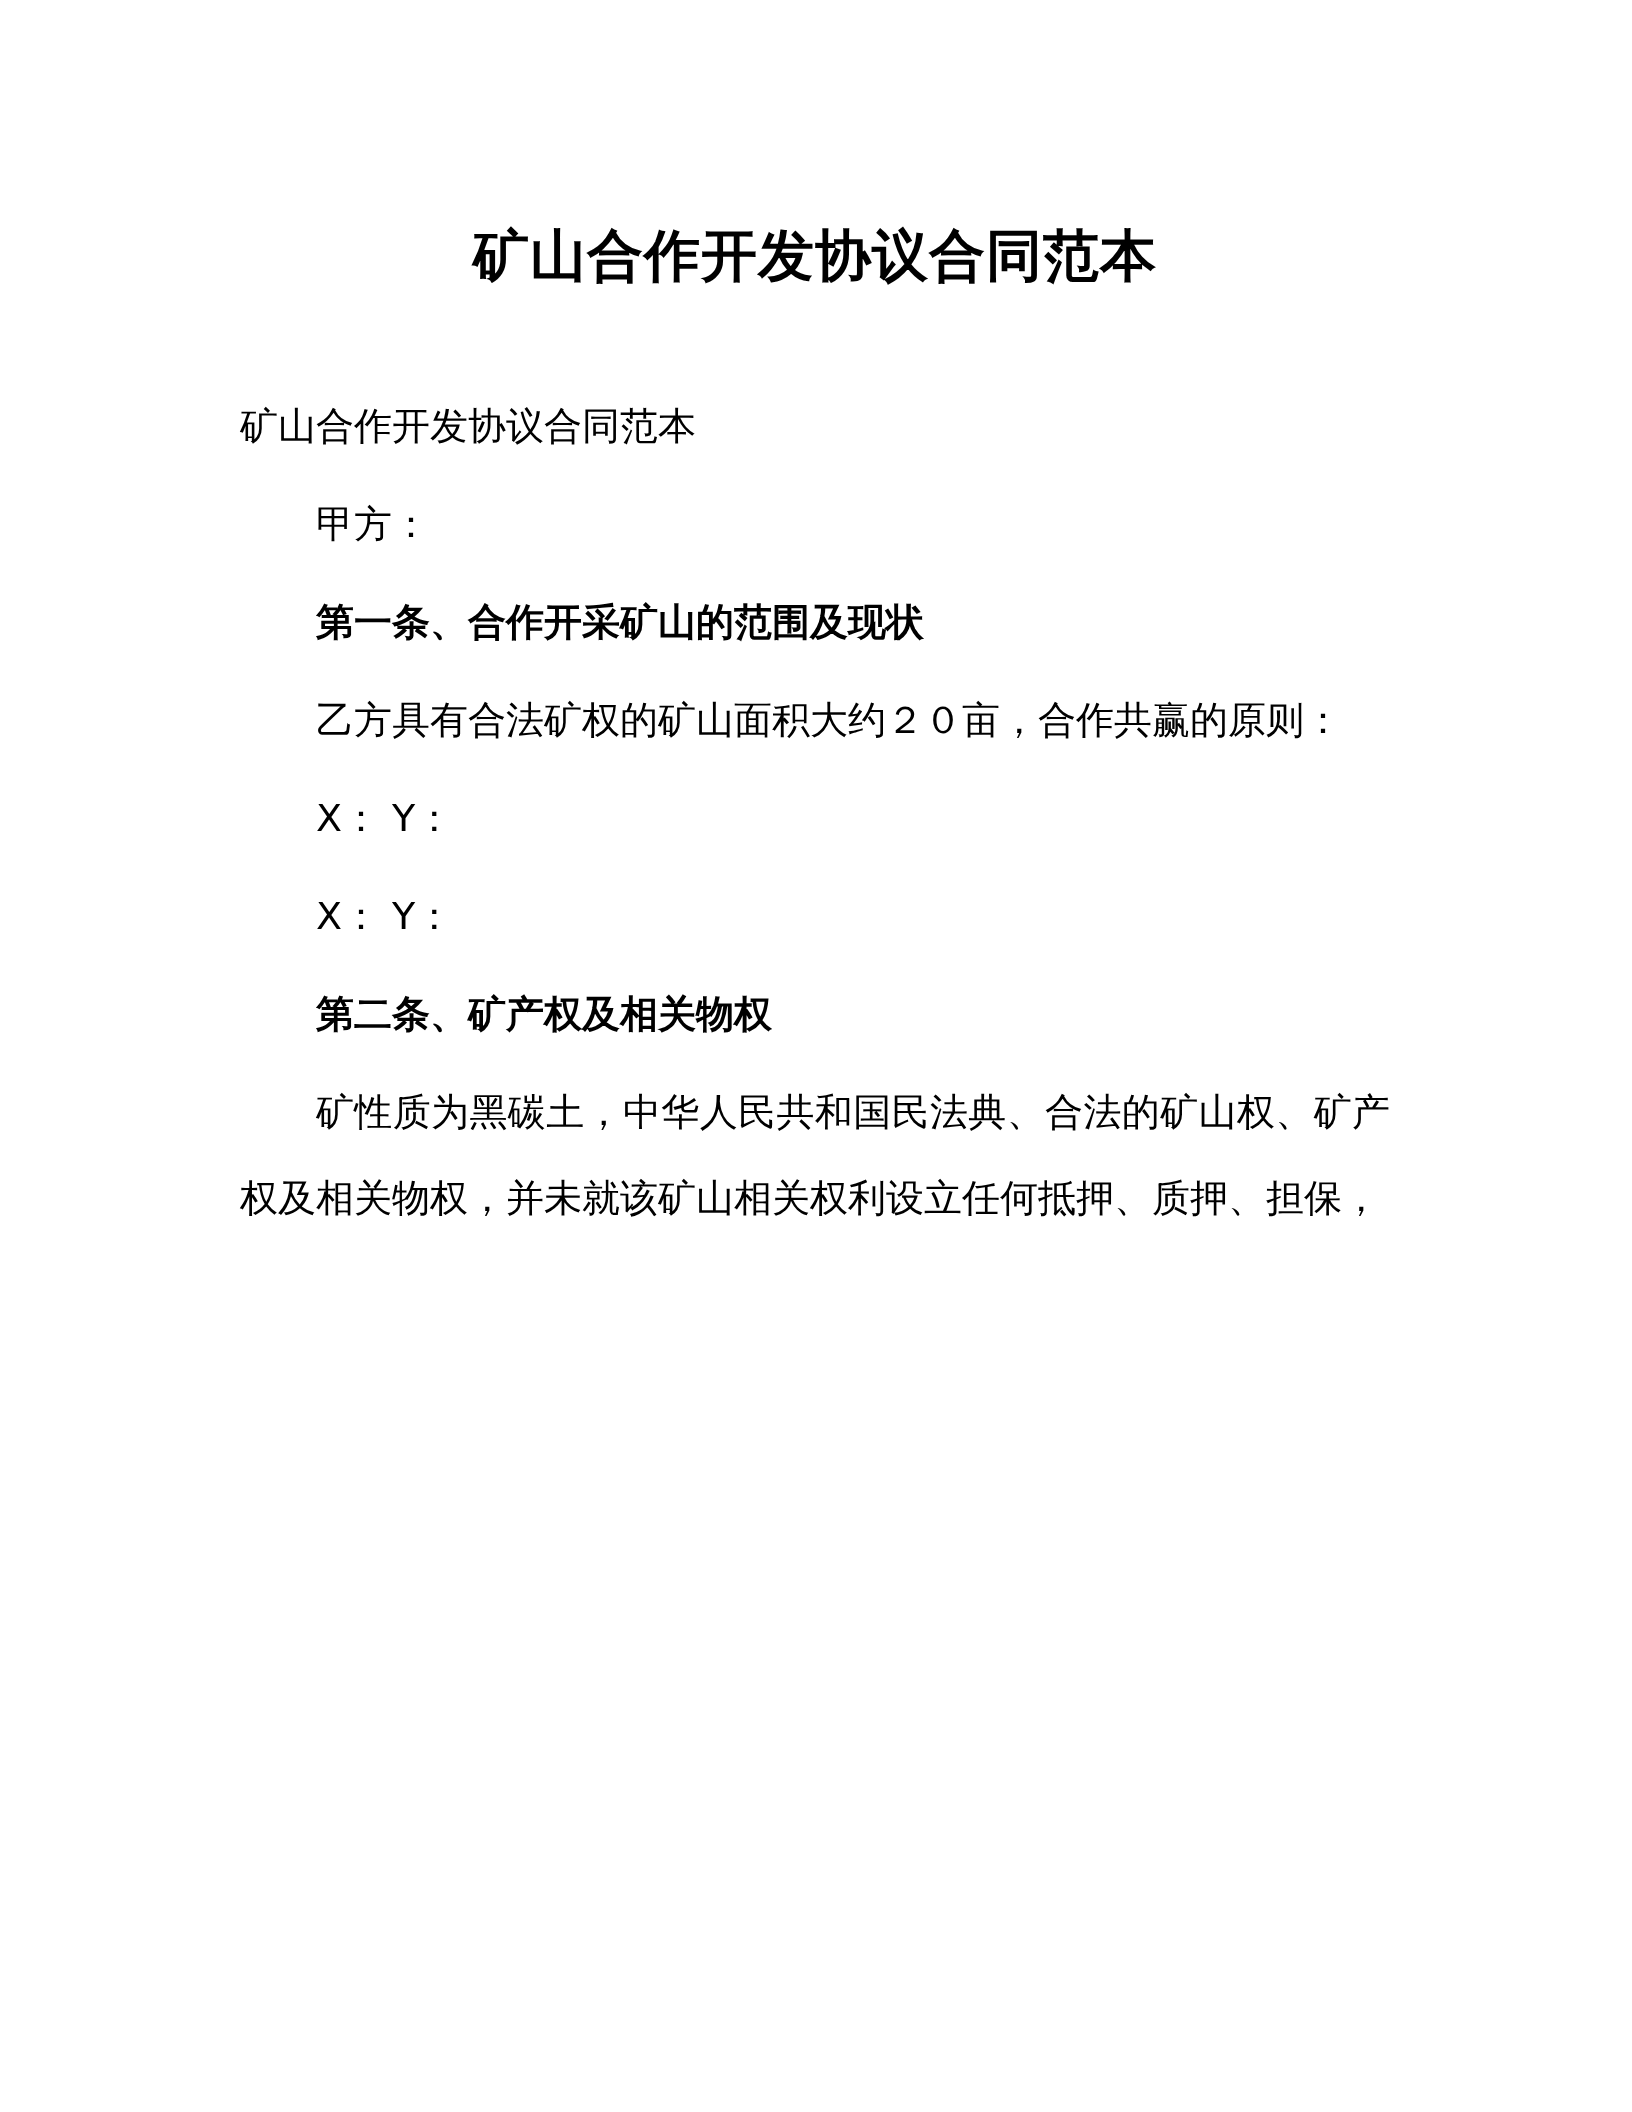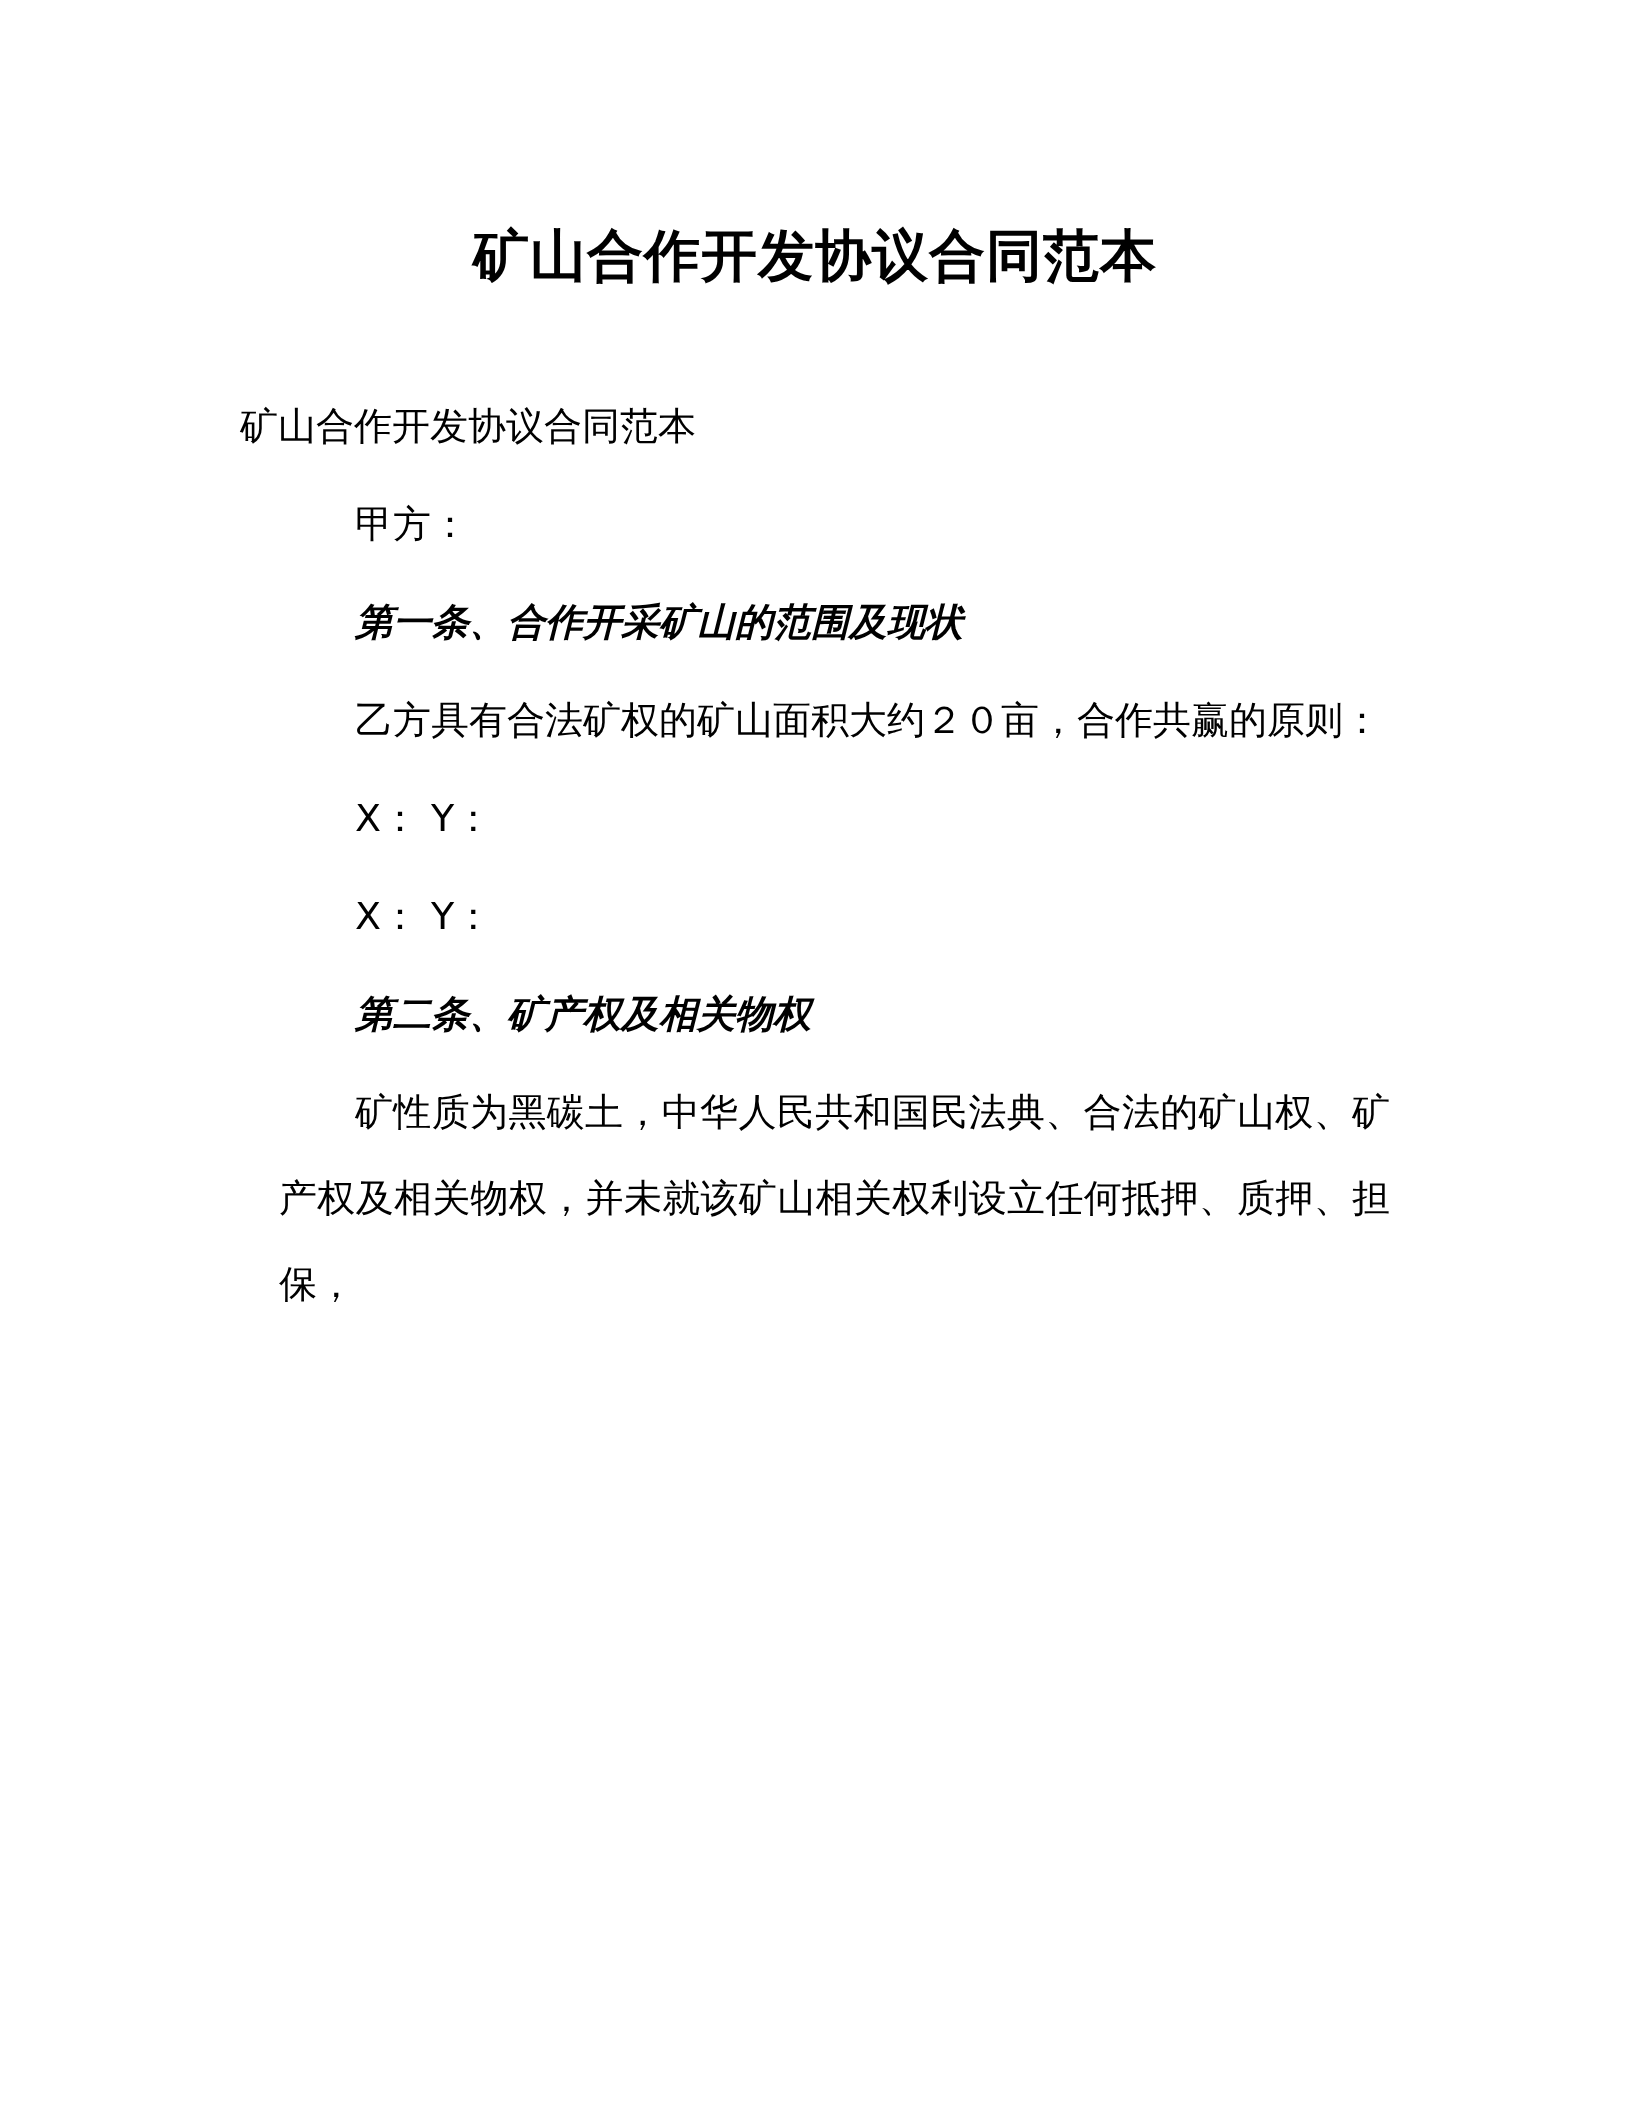--- a/index.html
+++ b/index.html
@@ -32,25 +32,23 @@
   }
   .para {
     font-size: 38px;
     line-height: 86px;
     margin: 0 0 12px 0;
     text-align: justify;
     word-break: break-all;
   }
   .para.indent {
     text-indent: 2em;
-    margin-left: 39px;
   }
   .para.bold {
     font-weight: bold;
-    font-style: italic;
   }
 </style>
 </head>
 <body>
 
 <div class="page">
 
   <h1 class="doc-title">矿山合作开发协议合同范本</h1>
 
   <p class="para">矿山合作开发协议合同范本</p>

